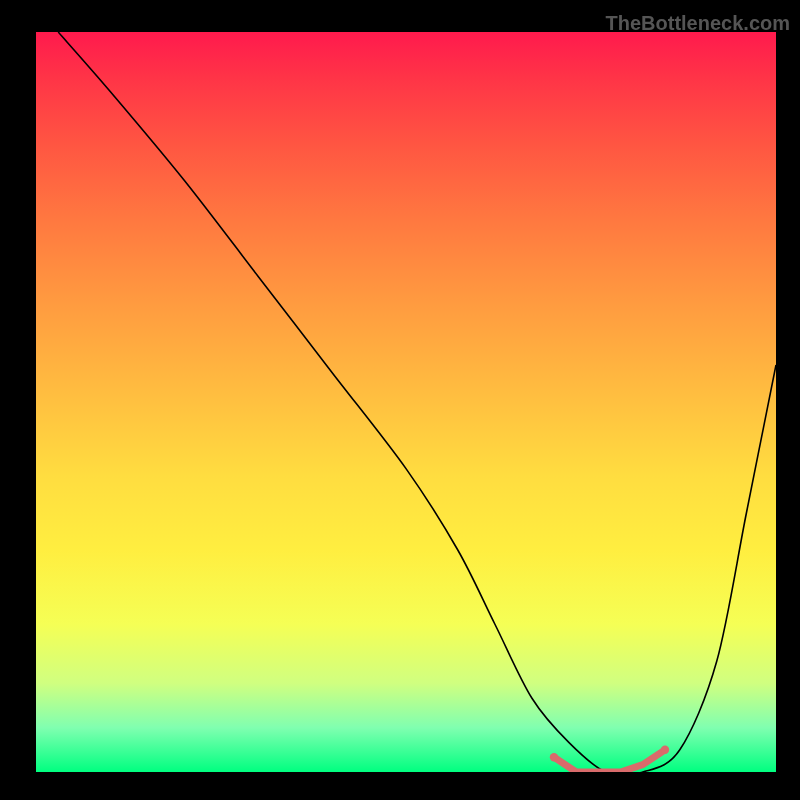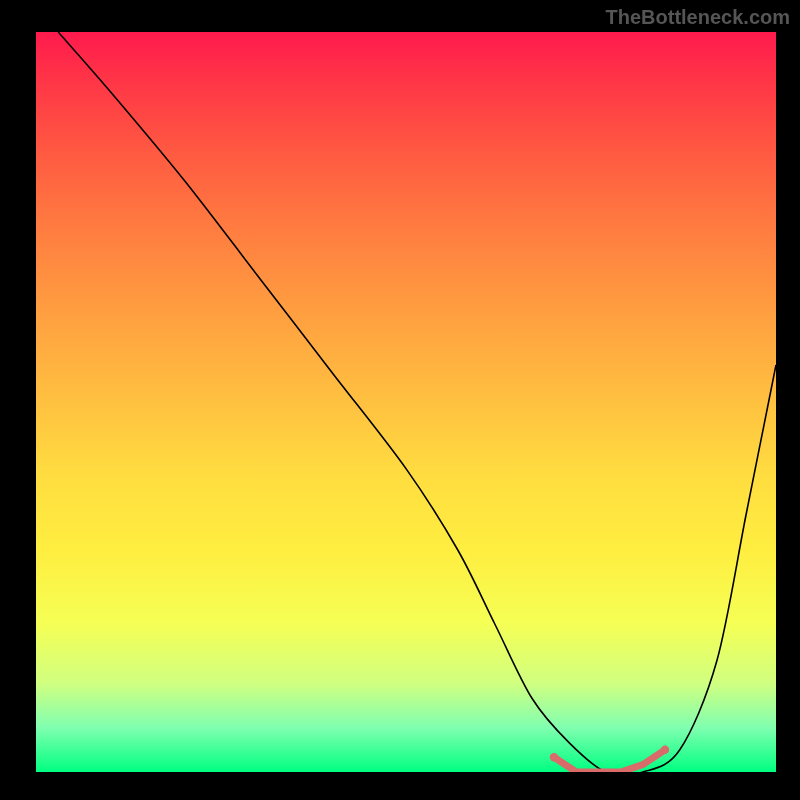--- a/index.html
+++ b/index.html
@@ -6,21 +6,21 @@
   body {
     width: 800px;
     height: 800px;
     background: #000;
     position: relative;
     font-family: Arial, sans-serif;
     overflow: hidden;
   }
   .watermark {
     position: absolute;
-    top: 6px;
+    top: 12px;
     right: 10px;
     color: #555;
     font-size: 20px;
     font-weight: bold;
     z-index: 10;
   }
   .chart-area {
     position: absolute;
     left: 36px;
     top: 32px;

